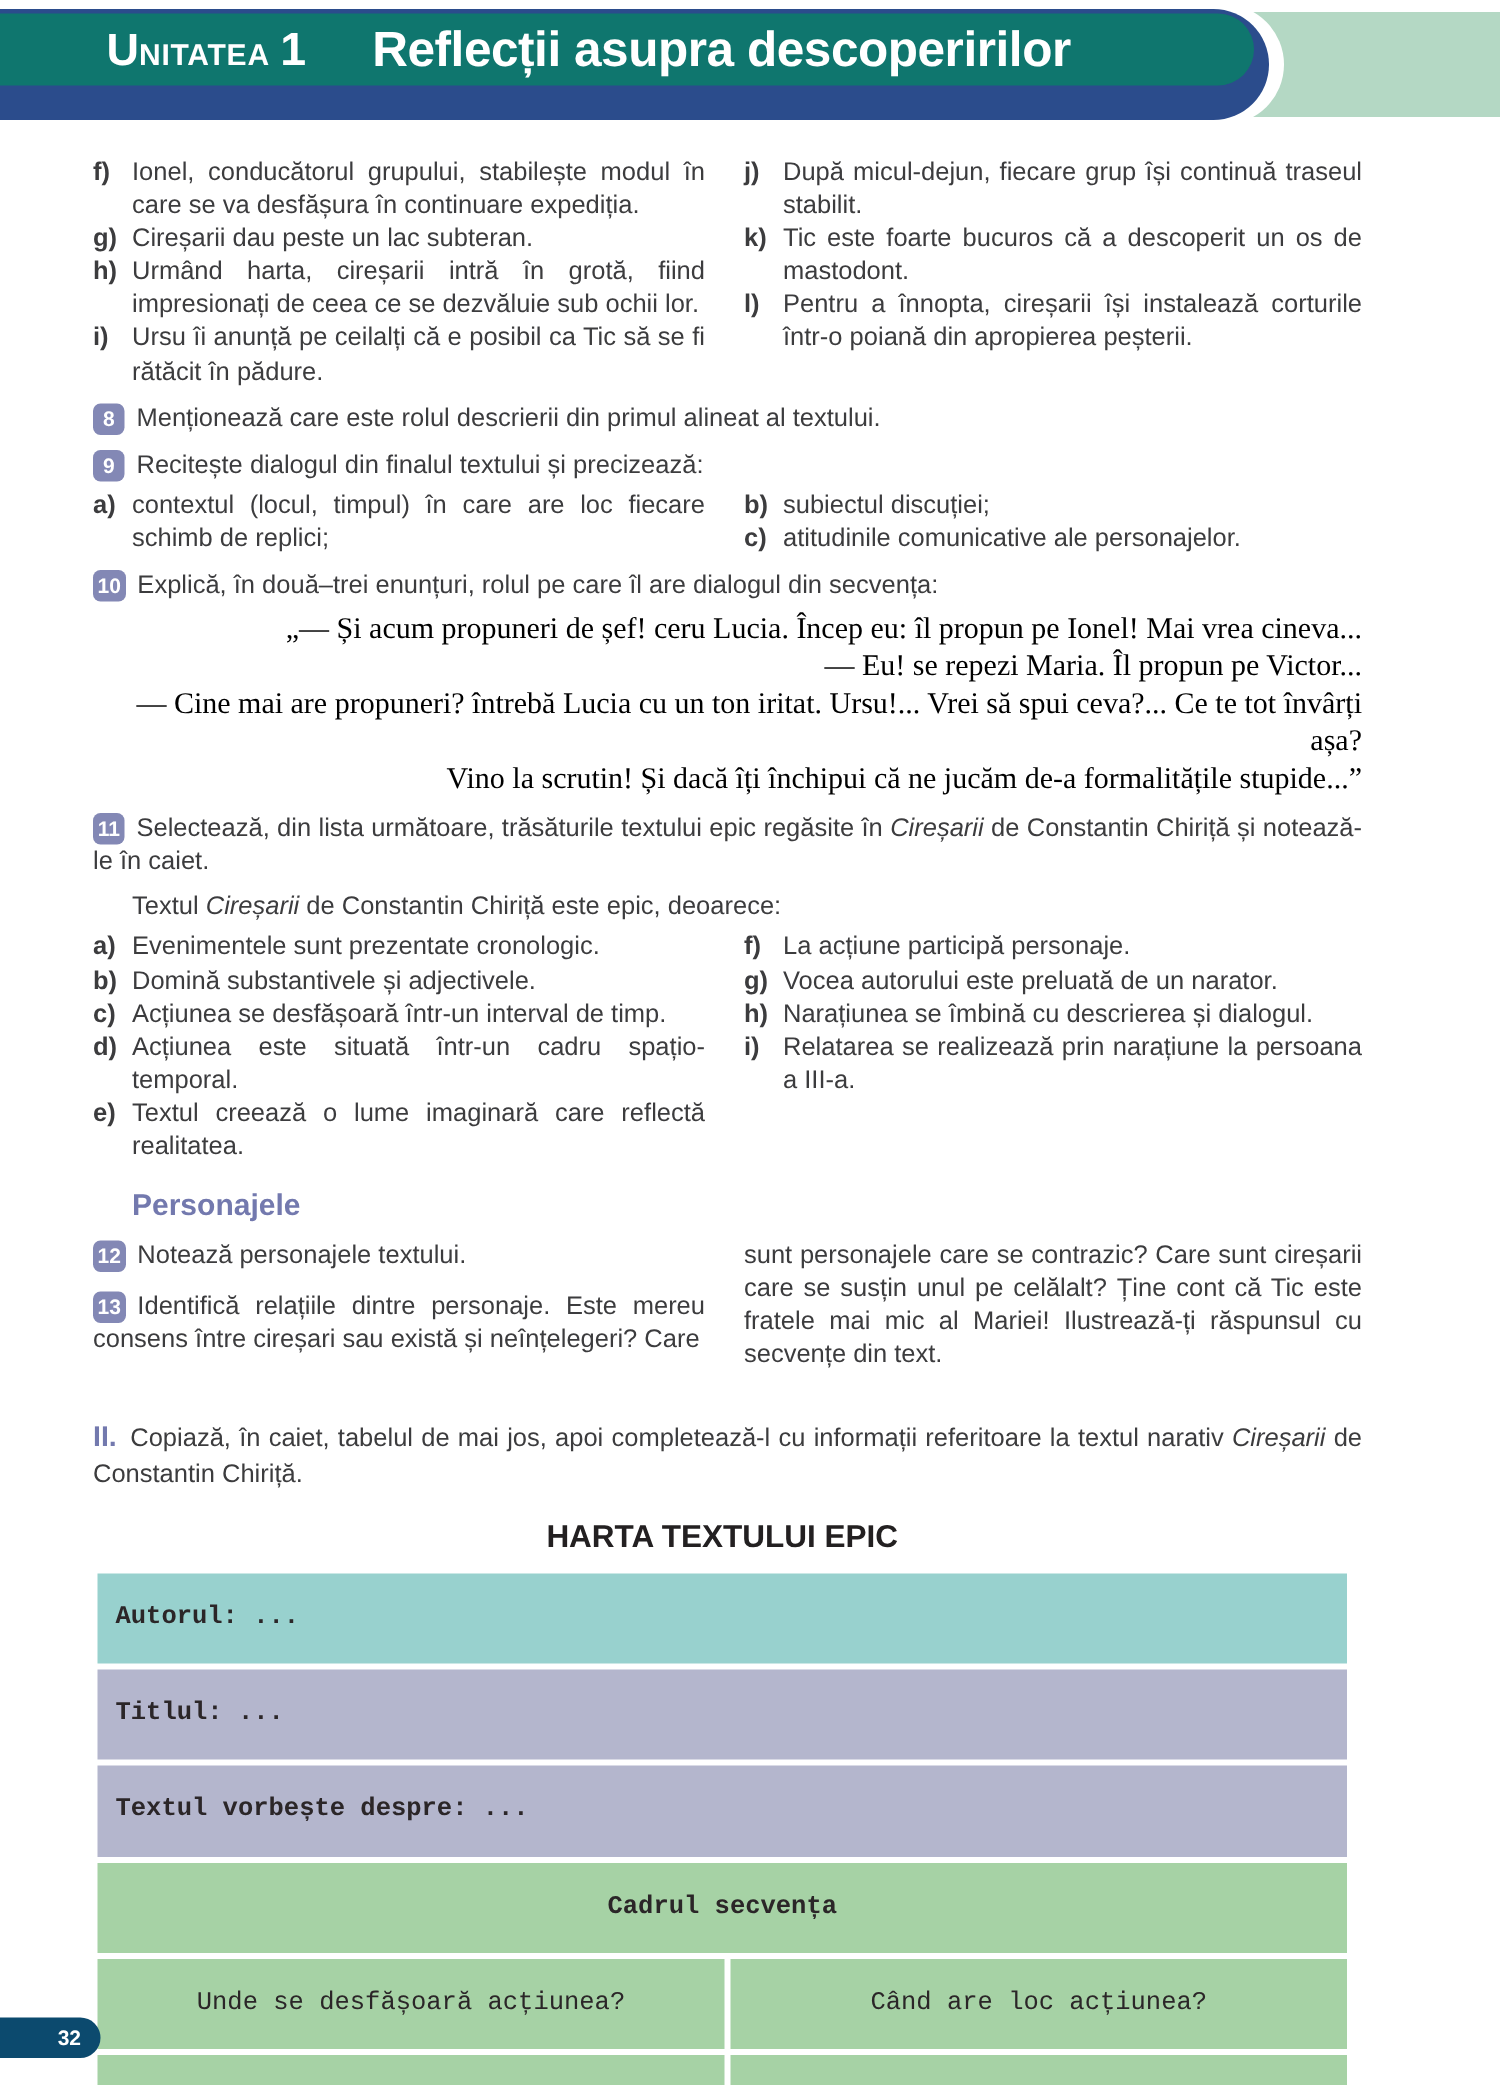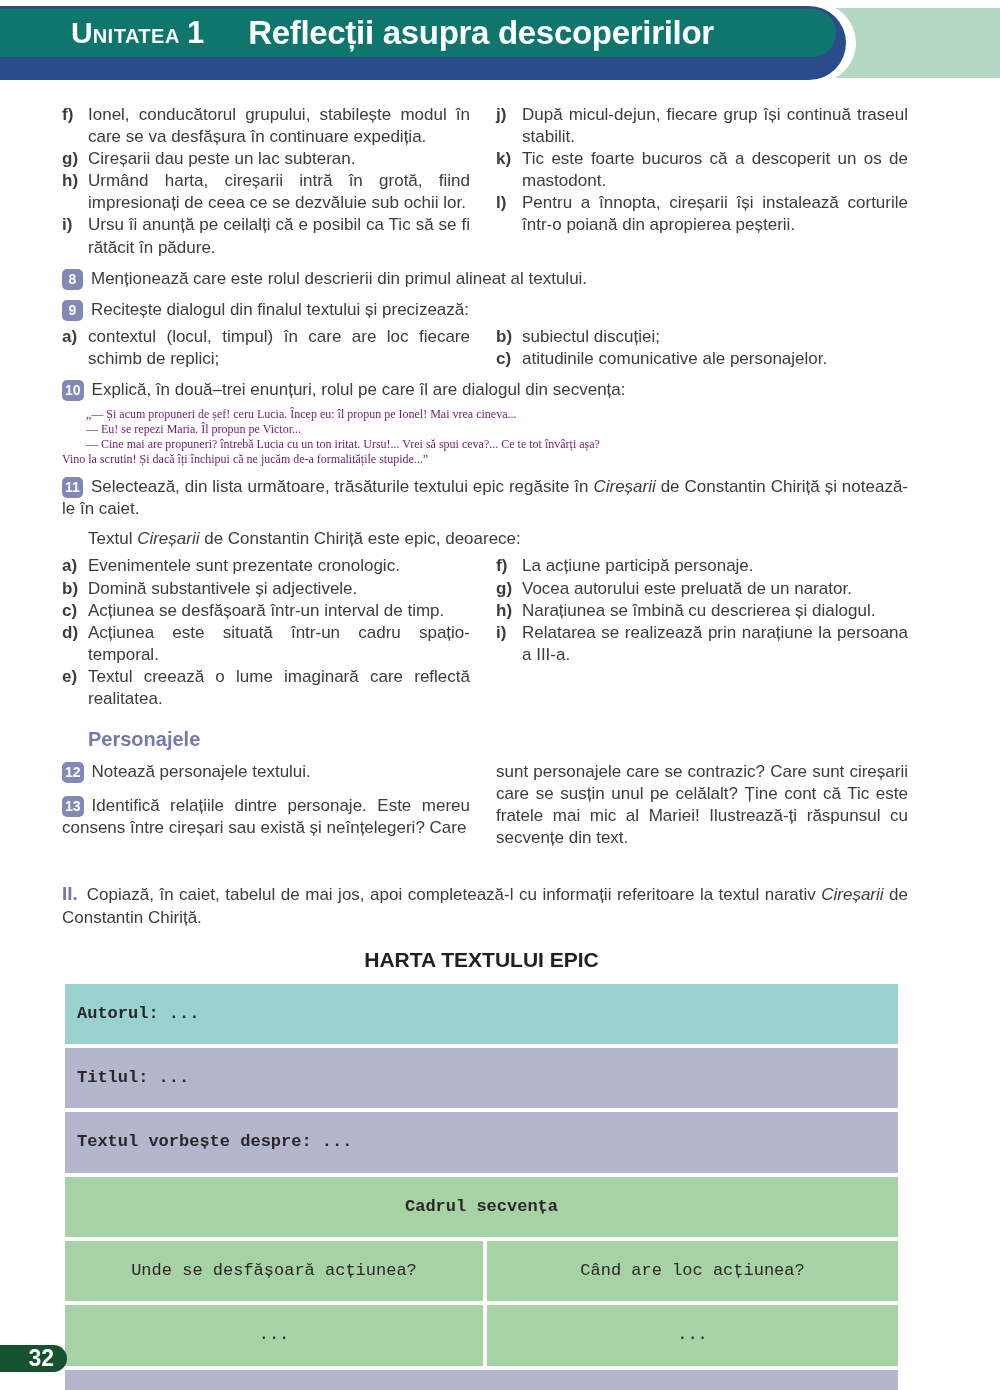--- a/index.html
+++ b/index.html
@@ -25,21 +25,21 @@
   .col-l{width:408px;flex:none;}
   .col-r{width:412px;flex:none;}
   .li{display:flex;}
   .lbl{width:26px;flex:none;font-weight:bold;}
   .txt{flex:1;text-align:justify;}
   .ex{margin:9px 0 0 0;text-align:justify;}
   .ex::after{content:"";display:block;clear:both;}
   .badge{float:left;min-width:21px;height:21px;padding:0 3px;box-sizing:border-box;margin:1px 8px 0 0;
     background:#8388b5;border-radius:5px;color:#fff;font-weight:bold;font-size:14px;line-height:21px;text-align:center;}
   .subrow{display:flex;gap:26px;margin-top:5px;}
-  .quote{font-family:"Liberation Serif","DejaVu Serif",serif;font-size:12px;line-height:1.25;color:#701a75;margin:6px 0 0 0;}
+  .quote{font-family:"Liberation Serif","DejaVu Serif",serif;font-size:20px;line-height:1.25;color:#000000;margin:6px 0 0 0;text-align:right;}
   .q-ind{padding-left:24px;}
   .intro-line{margin:8px 0 0 26px;}
   .sec-head{color:#7379ae;font-weight:bold;font-size:20px;margin:16px 0 0 26px;line-height:1.3;}
   .pcols{display:flex;gap:26px;margin-top:0;}
   .pright{margin-top:9px;text-align:justify;}
   .sec2{margin-top:16px;text-align:justify;}
   .sec2-label{color:#7379ae;font-weight:bold;font-size:19px;margin-right:9px;}
   
   .tablewrap{margin:10px 0 0 3px;width:833px;}
   .table-title{text-align:center;font-weight:bold;font-size:21px;color:#232021;margin:0 0 10px 0;}
@@ -50,22 +50,22 @@
   .cell{min-height:31px;padding:20px 12px;box-sizing:border-box;display:flex;align-items:center;
     color:#2b2628;font-size:17px;line-height:1.2;font-family:Liberation Mono, monospace;}
   .c-center{justify-content:center;text-align:center;}
   .bold{font-weight:bold;}
   .teal{background:#98d1ce;}
   .lav{background:#b4b6cd;}
   .green{background:#a6d2a5;}
   .mauve{background:#bef264;}
   .tall{min-height:45px;}
   
-  .pagenum{position:absolute;left:0;top:1345px;width:67px;height:27px;background:#14532d;
-    border-radius:0 14px 14px 0;color:#fff;font-weight:bold;font-size:23px;
+  .pagenum{position:absolute;left:0;top:1345px;width:67px;height:27px;background:#0c4a6e;
+    border-radius:0 14px 14px 0;color:#fff;font-weight:bold;font-size:14px;
     display:flex;align-items:center;justify-content:flex-end;padding-right:13px;box-sizing:border-box;}
   i{font-style:italic;}
 </style>
 </head>
 <body>
 
 <div class="header">
   <div class="mint"></div>
   <div class="pill-white"></div>
   <div class="pill-navy"></div>

